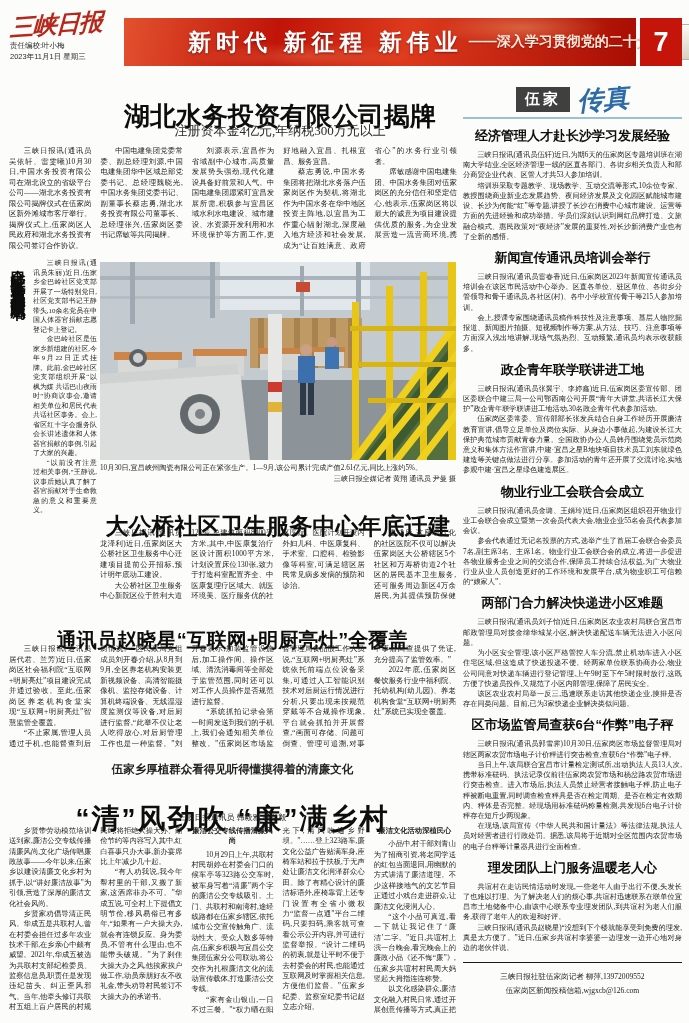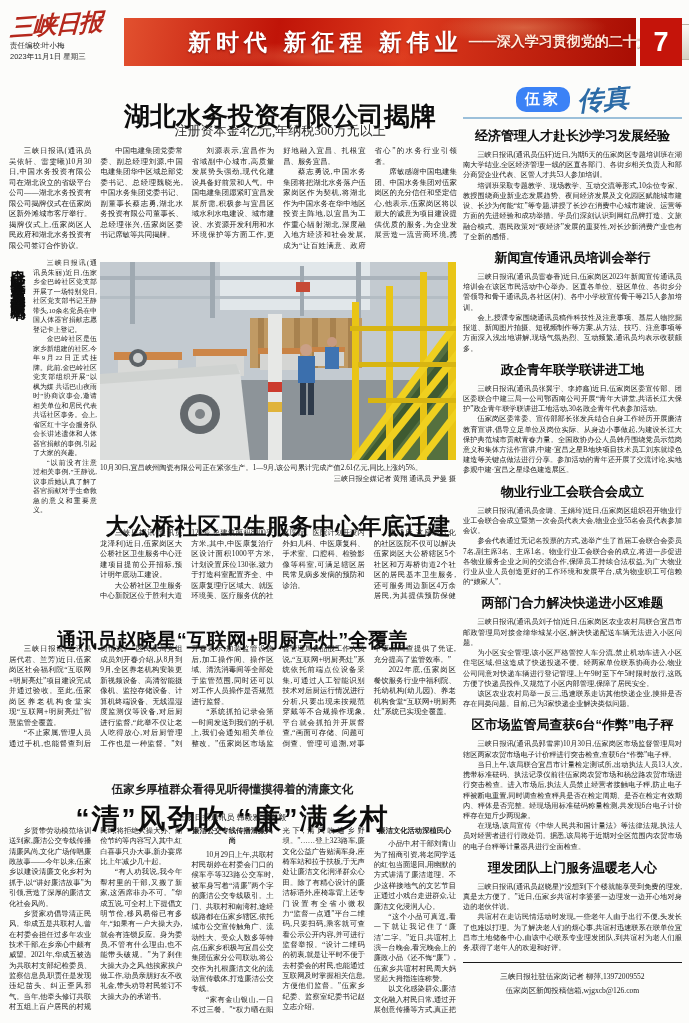--- a/index.html
+++ b/index.html
@@ -68,36 +68,36 @@
   .dgq-body{position:absolute;left:100px;top:528px;width:356px;height:78px;
             column-count:4;column-gap:9px;column-fill:auto;font-size:7.4px;line-height:1.42;}
 
   
   .yl-head{position:absolute;left:9px;top:610px;width:447px;text-align:center;
            font-size:20px;font-weight:bold;color:#0d0d0d;}
   .yl-body{position:absolute;left:9px;top:644px;width:447px;height:112px;
            column-count:5;column-gap:9px;column-fill:auto;font-size:7.4px;line-height:1.42;}
 
   
-  .qf-kicker{position:absolute;left:9px;top:782px;width:447px;text-align:center;
+  .qf-kicker{position:absolute;left:9px;top:762px;width:447px;text-align:center;
              font-size:11.5px;font-weight:bold;color:#222;}
   .qf-head{position:absolute;left:9px;top:777px;width:447px;text-align:center;
            font-size:28px;font-weight:bold;letter-spacing:2px;color:#0d0d0d;}
   .qf-byline{position:absolute;left:9px;top:812px;width:447px;text-align:center;font-size:8px;}
   .qf-body{position:absolute;left:9px;top:826px;width:447px;height:190px;
            column-count:5;column-gap:9px;column-fill:auto;font-size:7.3px;line-height:1.42;}
   .qf-sub{font-weight:bold;text-indent:0 !important;text-align:center;margin:3px 0 !important;
           font-family:"Liberation Sans",sans-serif;}
 
   
   .right-col{position:absolute;left:463px;top:86px;width:219px;height:872px;overflow:hidden;}
   .ct-logo{display:flex;align-items:flex-end;justify-content:center;gap:7px;
            padding-bottom:5px;border-bottom:2px solid #9cc0da;margin-bottom:8px;}
-  .ct-box{background:#3b82f6;color:#fff;font-size:15px;font-weight:bold;
-          padding:3px 9px;letter-spacing:3px;border-radius:10px;}
+  .ct-box{background:#404040;color:#fff;font-size:15px;font-weight:bold;
+          padding:3px 9px;letter-spacing:3px;}
   .ct-script{color:#2c6ba6;font-size:26px;font-weight:bold;font-style:italic;
              font-family:"DejaVu Serif",serif;transform:rotate(-5deg);line-height:1;}
   .rc-art{margin-bottom:7px;}
   .rc-head{text-align:center;font-size:13px;font-weight:bold;color:#0d0d0d;margin:0 0 5px;}
   .rc-body{font-size:7.2px;line-height:1.42;}
   .rc-footer{position:absolute;left:463px;top:962px;width:219px;border-top:1.5px solid #1a1a1a;
              padding-top:7px;text-align:center;font-size:7.6px;line-height:1.8;color:#222;}
 </style>
 </head>
 <body>
@@ -296,22 +296,22 @@
       <h3 class="rc-head sans">区市场监管局查获6台“作弊”电子秤</h3>
       <div class="rc-body bodytext">
           <p>三峡日报讯(通讯员郭雪霁)10月30日,伍家岗区市场监督管理局对辖区两家农贸市场电子计价秤进行突击检查,查获6台“作弊”电子秤。</p>
           <p>当日上午,该局联合宜昌市计量检定测试所,出动执法人员13人次,携带标准砝码、执法记录仪前往伍家岗农贸市场和杨岔路农贸市场进行突击检查。进入市场后,执法人员禁止经营者接触电子秤,防止电子秤被断电重置,同时调查检查秤具是否在检定周期、是否在检定有效期内、秤体是否完整。经现场用标准砝码称量检测,共发现6台电子计价秤存在短斤少两现象。</p>
           <p>在现场,该局宣传《中华人民共和国计量法》等法律法规,执法人员对经营者进行行政处罚。据悉,该局将于近期对全区范围内农贸市场的电子台秤等计量器具进行全面检查。</p>
         </div>
     </div>
     <div class="rc-art">
       <h3 class="rc-head sans">理发团队上门服务温暖老人心</h3>
       <div class="rc-body bodytext">
+          <p>共谊村在走访民情活动时发现,一些老年人由于出行不便,头发长了也难以打理。为了解决老人们的烦心事,共谊村迅速联系在联单位宜昌市土地储备中心,由该中心联系专业理发团队,到共谊村为老人们服务,获得了老年人的欢迎和好评。</p>
           <p>三峡日报讯(通讯员赵晓星)“没想到下个楼就能享受到免费的理发,真是太方便了。”近日,伍家乡共谊村李婆婆一边理发一边开心地对身边的老伙伴说。</p>
-          <p>共谊村在走访民情活动时发现,一些老年人由于出行不便,头发长了也难以打理。为了解决老人们的烦心事,共谊村迅速联系在联单位宜昌市土地储备中心,由该中心联系专业理发团队,到共谊村为老人们服务,获得了老年人的欢迎和好评。</p>
         </div>
     </div>
   </div>
 
   <div class="rc-footer">
     <div>三峡日报社驻伍家岗记者 柳萍,13972009552</div>
     <div>伍家岗区新闻投稿信箱,wjgxcb@126.com</div>
   </div>
 
 </div>

